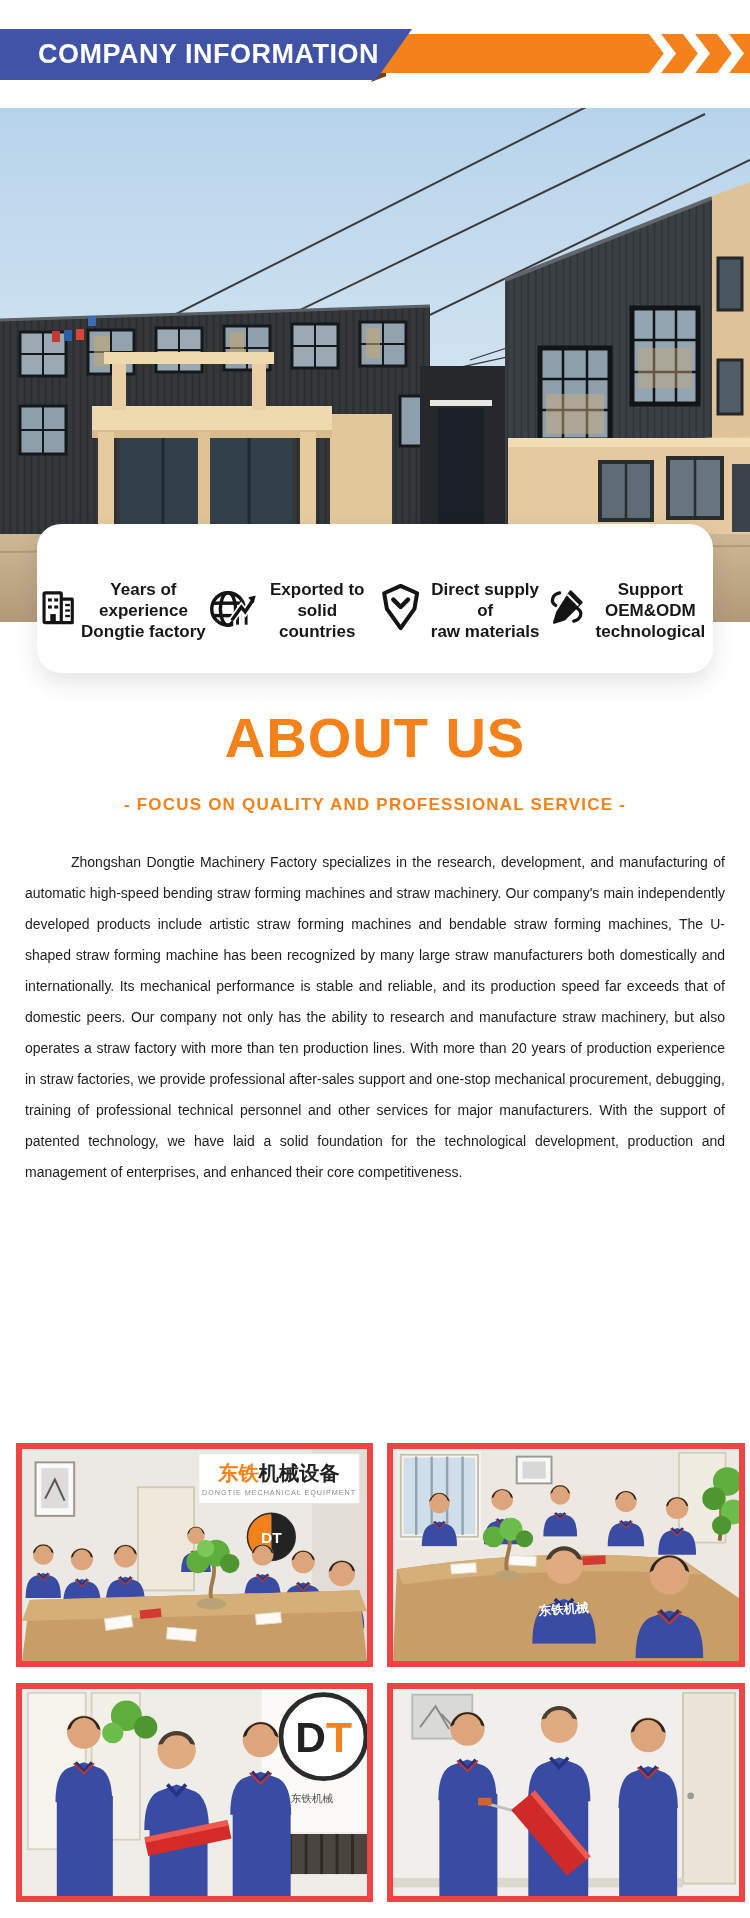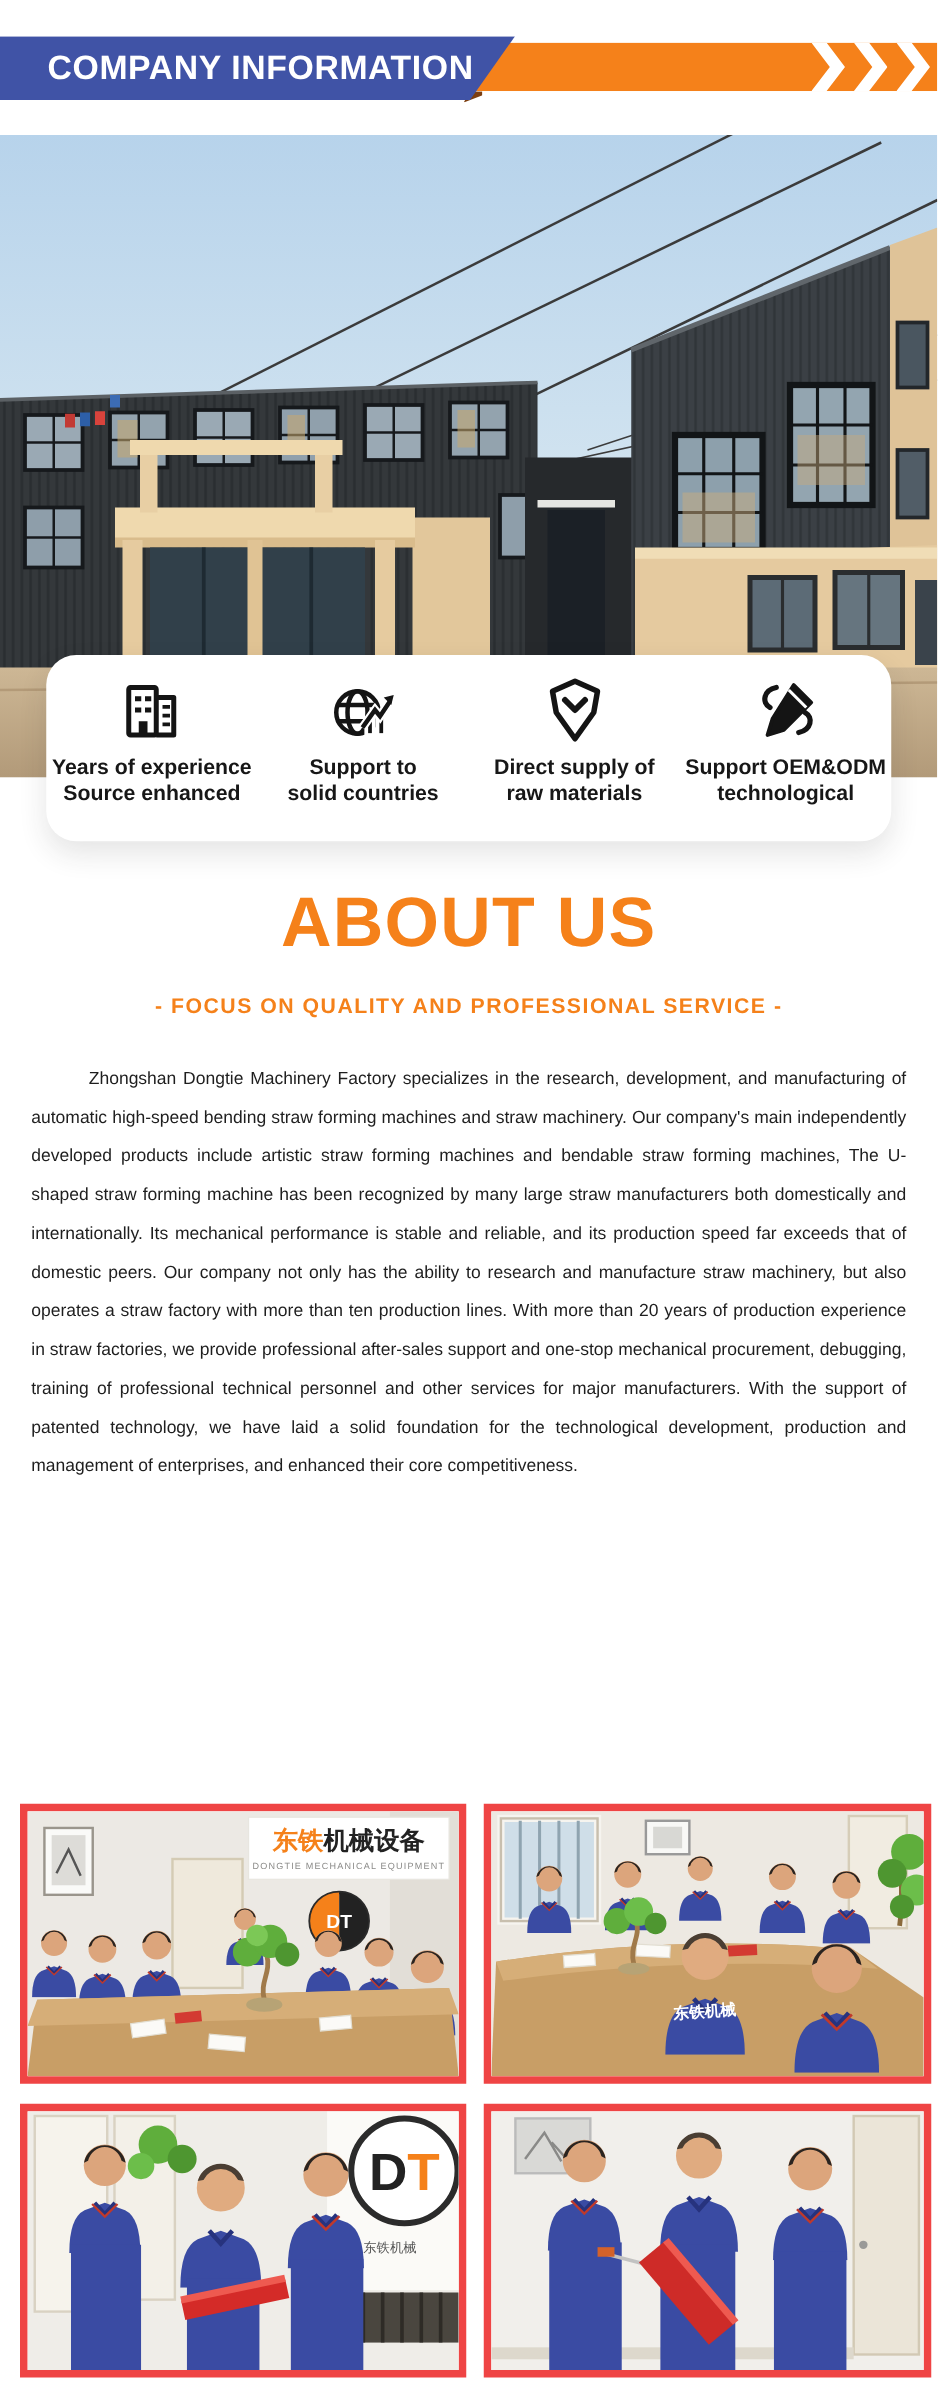--- a/index.html
+++ b/index.html
@@ -20,21 +20,21 @@
   .chevs{position:absolute;right:6px;top:5px;height:39px;display:flex;gap:7px;}
   .chev{width:27px;height:39px;background:#fff;
         clip-path:polygon(0 0,45% 0,100% 50%,45% 100%,0 100%,55% 50%);}
   
   .hero{position:absolute;top:108px;left:0;width:750px;height:514px;}
   .hero svg{display:block;}
   
   .card{position:absolute;top:524px;left:37px;width:676px;height:149px;background:#fff;
         border-radius:24px;box-shadow:0 10px 22px rgba(40,40,40,.12);
         display:grid;grid-template-columns:repeat(4,1fr);padding-top:16px;box-sizing:border-box;}
-  .feat{display:flex;flex-direction:column;align-items:center;}
+  .feat{display:flex;align-items:center;}
   .feat svg{display:block;}
   .feat-label{margin-top:7px;font-size:17px;line-height:21px;font-weight:bold;color:#171717;
               text-align:center;}
   
   .about-title{position:absolute;top:706px;left:0;width:750px;text-align:center;color:#F5811A;
                font-size:56px;line-height:64px;font-weight:bold;letter-spacing:1px;}
   .about-sub{position:absolute;top:795px;left:0;width:750px;text-align:center;color:#F5811A;
              font-size:17px;font-weight:bold;letter-spacing:1.2px;}
   .about-para{position:absolute;top:847px;left:25px;width:700px;color:#1E1E1E;font-size:14px;
               line-height:31px;text-align:justify;text-indent:46px;margin:0;}
@@ -214,41 +214,41 @@
           <rect x="14" y="26" width="5" height="4"></rect>
             <rect x="22" y="26" width="5" height="4"></rect>
           <rect x="17" y="37" width="7" height="11"></rect>
           <rect x="36" y="24" width="6" height="3"></rect>
             <rect x="36" y="31" width="6" height="3"></rect>
             <rect x="36" y="38" width="6" height="3"></rect>
         </g>
       </svg>
       <div class="feat-label">
         <div>Years of experience</div>
-        <div>Source enhanced</div>
+        <div>Dongtie factory</div>
       </div>
     </div>
     <div class="feat">
       <svg width="56" height="56" viewBox="0 0 56 56">
         <g fill="none" stroke="#141414" stroke-width="3.6">
           <circle cx="23" cy="30" r="17"></circle>
           <ellipse cx="23" cy="30" rx="8" ry="17"></ellipse>
           <line x1="7" y1="24" x2="39" y2="24"></line>
           <line x1="7" y1="37" x2="39" y2="37"></line>
         </g>
         <g stroke="#fff" stroke-width="3">
           <rect x="30" y="35" width="6" height="13" fill="#141414"></rect>
           <rect x="39" y="29" width="6" height="19" fill="#141414"></rect>
         </g>
         <path d="M27 42 L37 28 L41 33 L49 21" fill="none" stroke="#fff" stroke-width="7"></path>
         <path d="M27 42 L37 28 L41 33 L49 21" fill="none" stroke="#141414" stroke-width="3.6"></path>
         <path d="M44 18 l8 -2 -2 8 z" fill="#141414"></path>
       </svg>
       <div class="feat-label">
-        <div>Support to</div>
+        <div>Exported to</div>
         <div>solid countries</div>
       </div>
     </div>
     <div class="feat">
       <svg width="56" height="56" viewBox="0 0 56 56">
         <path d="M28 5 L46 13 L43 30 L28 51 L13 30 L10 13 Z" fill="none" stroke="#141414" stroke-width="4.4" stroke-linejoin="round"></path>
         <path d="M20 20 L28 28 L36 20" fill="none" stroke="#141414" stroke-width="4.8" stroke-linecap="round" stroke-linejoin="round"></path>
       </svg>
       <div class="feat-label">
         <div>Direct supply of</div>

